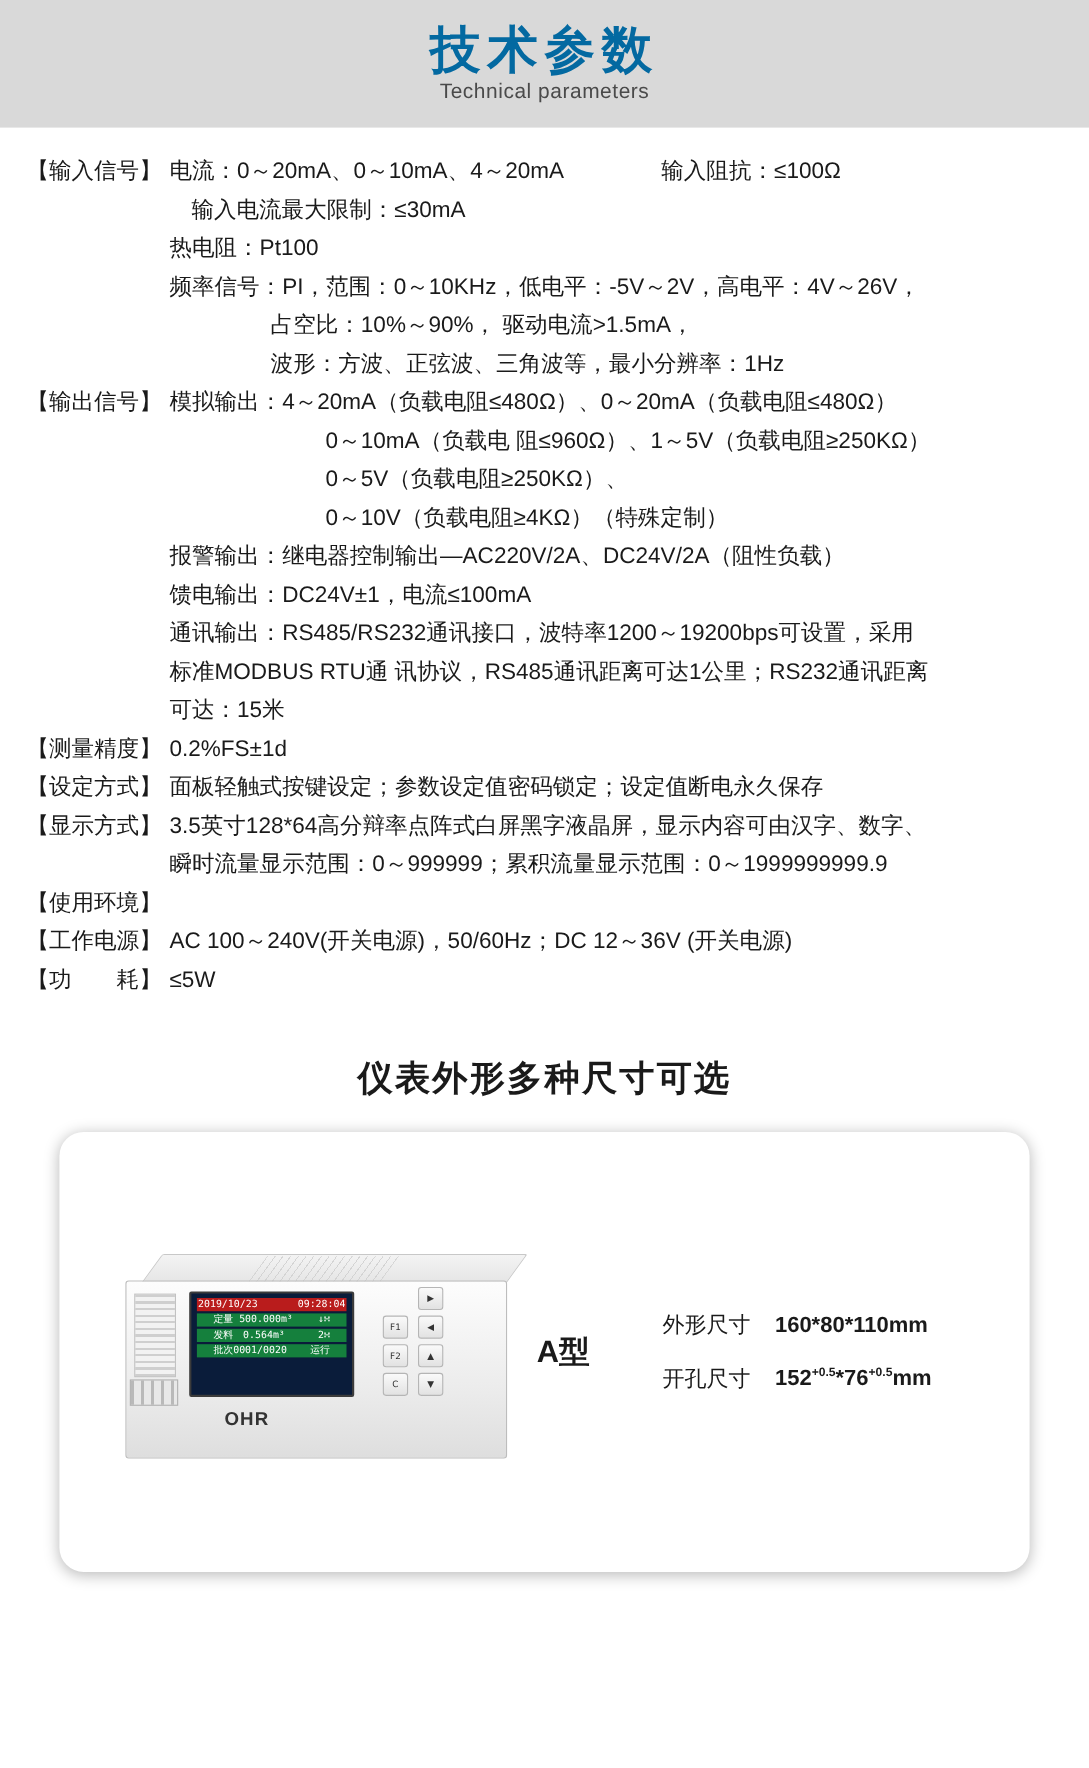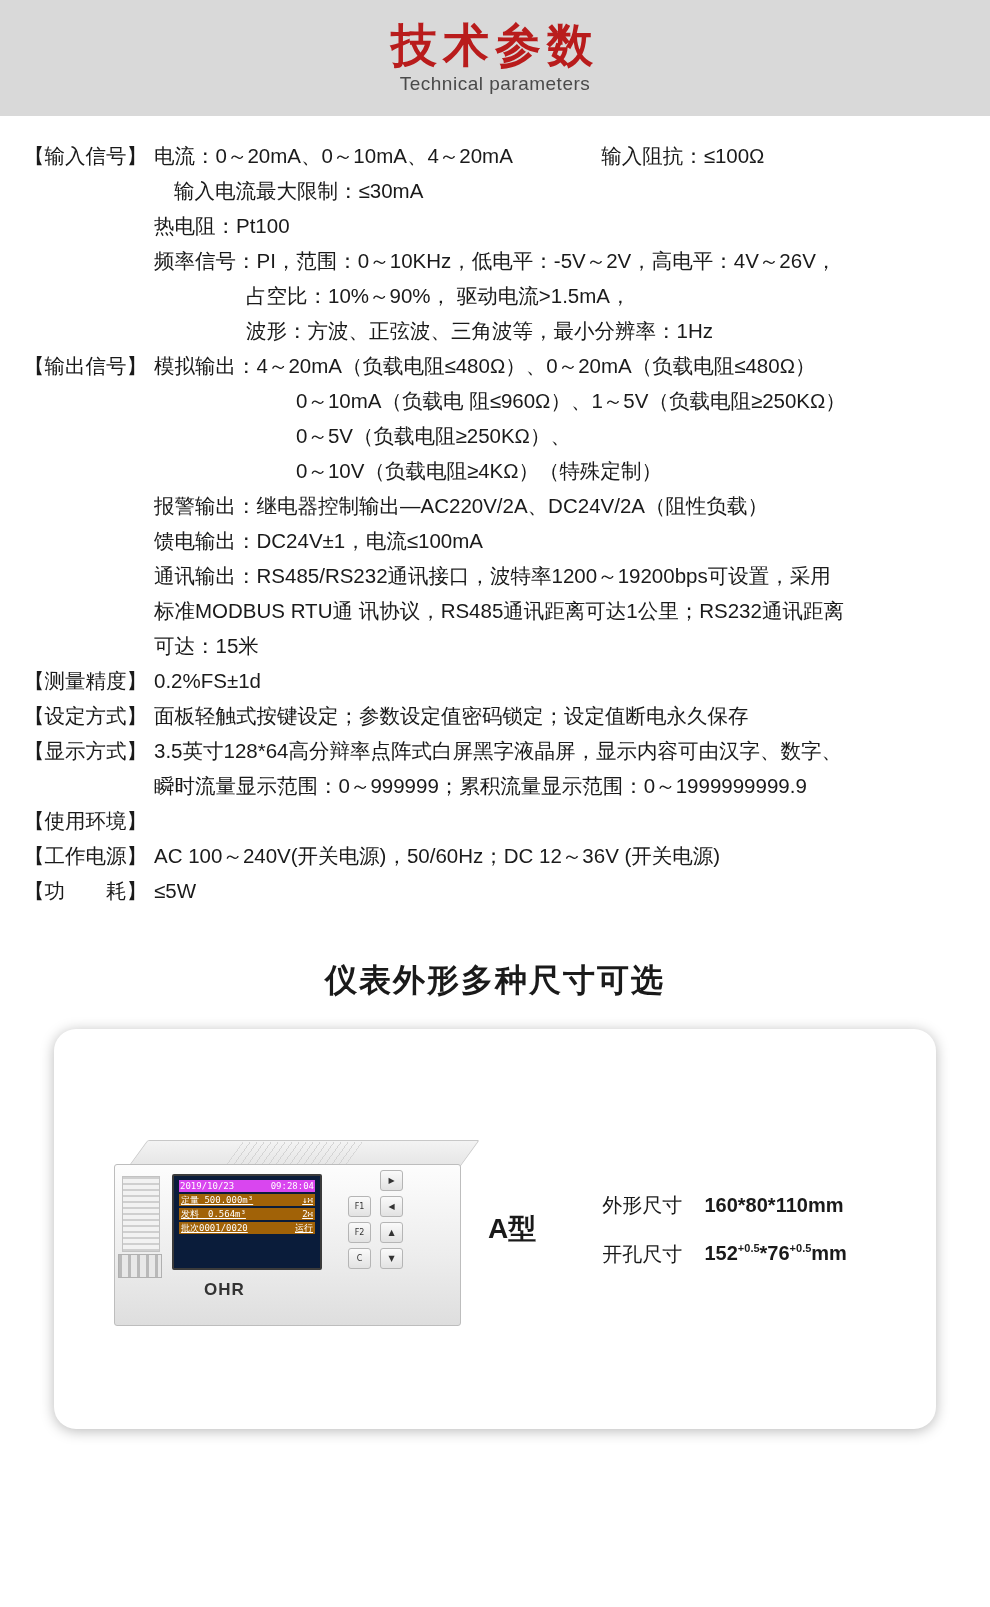--- a/index.html
+++ b/index.html
@@ -23,21 +23,21 @@
     display: flex;
     flex-direction: column;
     align-items: center;
     justify-content: center;
     box-sizing: border-box;
   }
   .banner-title {
     font-size: 46px;
     font-weight: bold;
     letter-spacing: 6px;
-    color: #b91c1c;
+    color: #0369a1;
     line-height: 1.05;
   }
   .banner-sub {
     font-size: 19px;
     color: #4a4a4a;
     letter-spacing: 0.5px;
     margin-top: 4px;
   }
   
   .spec {
@@ -141,35 +141,34 @@
     padding: 4px 5px;
     box-sizing: border-box;
     font-family: "DejaVu Sans Mono", monospace;
     color: #bfe6ff;
     font-size: 9px;
     line-height: 12px;
   }
   .screen .srow {
     display: flex;
     justify-content: space-between;
-    background: #d946ef;
+    background: #b91c1c;
     color: #ffffff;
     padding: 0 1px;
     margin-bottom: 2px;
     white-space: nowrap;
   }
   .screen .srow2, .screen .srow3, .screen .srow4 {
     display: flex;
     justify-content: space-between;
-    padding: 0 2px;
+    padding: 0 15px;
     white-space: nowrap;
-    background: #a16207;
+    background: #15803d;
     color: #ffffff;
     margin-bottom: 2px;
-    text-decoration: underline;
   }
   .keypad {
     position: absolute;
     left: 250px;
     top: 66px;
     width: 92px;
     height: 104px;
   }
   .key {
     position: absolute;

